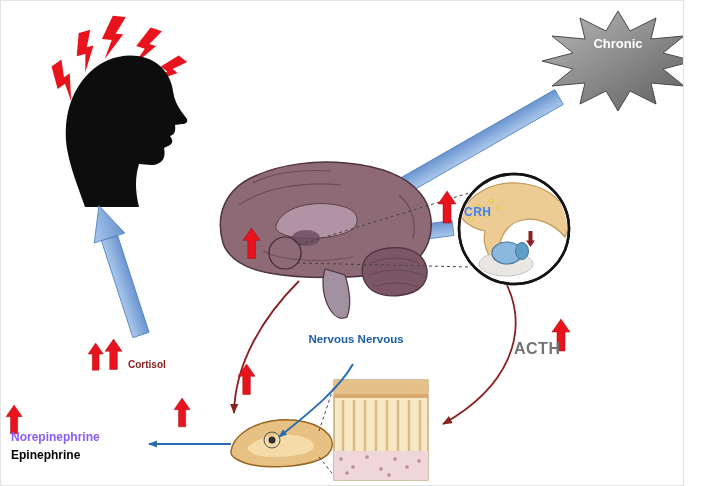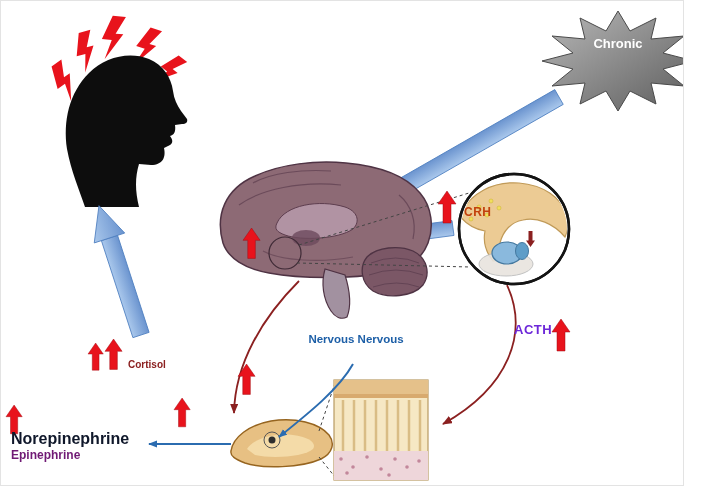--- a/index.html
+++ b/index.html
@@ -4,26 +4,26 @@
 <style>
   html,body{margin:0;padding:0;background:#fff;}
   #stage{
     position:relative;width:684px;height:486px;overflow:hidden;
     background:#ffffff;border:1px solid #e3e3e3;box-sizing:border-box;
     font-family:"Liberation Sans", sans-serif;
   }
   #art{position:absolute;left:0;top:0;width:720px;height:486px;}
   .lbl{position:absolute;font-weight:bold;white-space:nowrap;}
   .lbl-chronic{left:570px;top:34px;width:94px;text-align:center;color:#ffffff;font-size:13px;line-height:18px;white-space:normal;}
-  .lbl-crh{left:463px;top:204px;color:#c2410c;font-size:12px;letter-spacing:.5px;}
+  .lbl-crh{left:463px;top:204px;color:#3b82f6;font-size:12px;letter-spacing:.5px;}
   .lbl-cortisol{left:127px;top:358px;color:#8b2020;font-size:10px;}
   .lbl-ans{left:290px;top:331px;width:130px;text-align:center;color:#1d5fa7;font-size:11.5px;line-height:15px;white-space:normal;}
-  .lbl-acth{left:513px;top:321px;color:#6d28d9;font-size:13px;letter-spacing:.5px;}
-  .lbl-ne{left:10px;top:429px;color:#0f172a;font-size:16px;}
-  .lbl-e{left:10px;top:447px;color:#701a75;font-size:12px;}
+  .lbl-acth{left:513px;top:339px;color:#737373;font-size:16px;letter-spacing:.5px;}
+  .lbl-ne{left:10px;top:429px;color:#8b5cf6;font-size:12px;}
+  .lbl-e{left:10px;top:447px;color:#000000;font-size:12px;}
 </style>
 </head>
 <body>
 
 <div id="stage">
 
   <svg id="art" viewBox="0 0 720 486" xmlns="http://www.w3.org/2000/svg">
     <defs>
       <linearGradient id="gradStar" x1="0" y1="0" x2="1" y2="1">
         <stop offset="0" stop-color="#b9b9b9"></stop>

